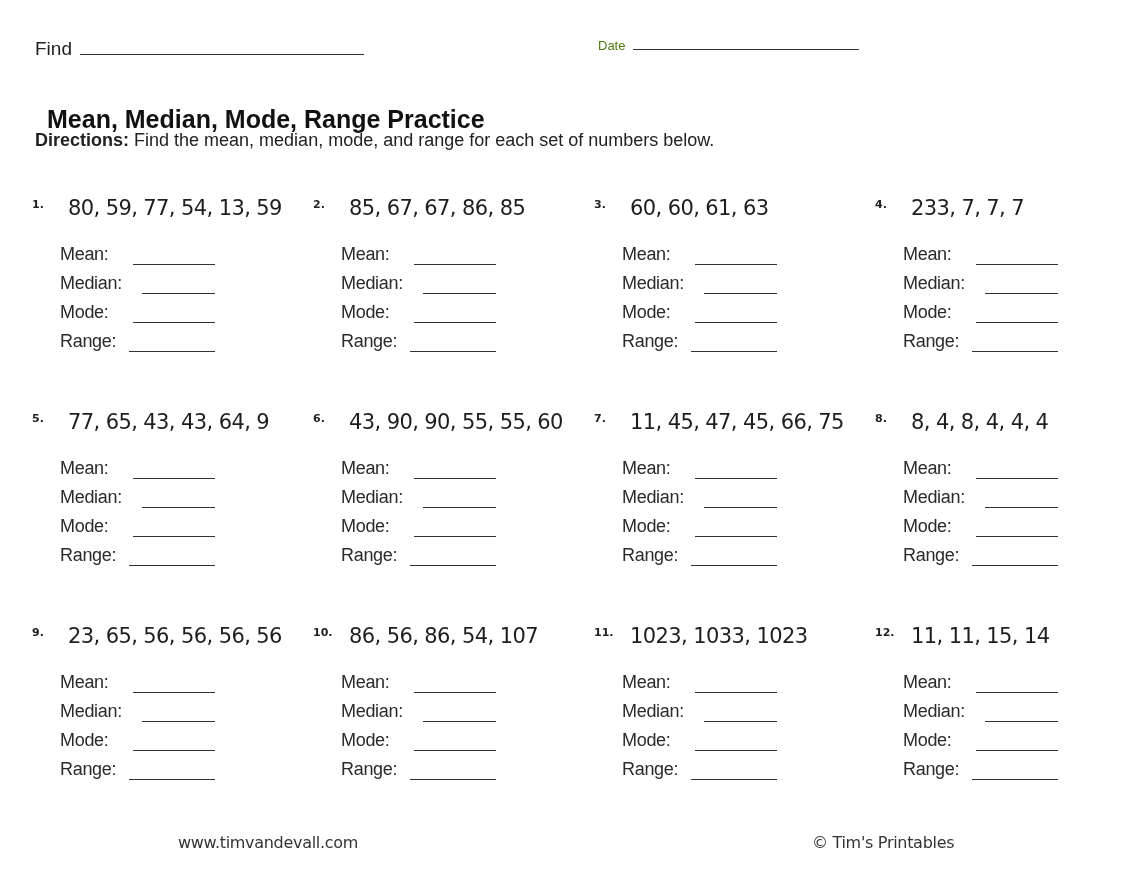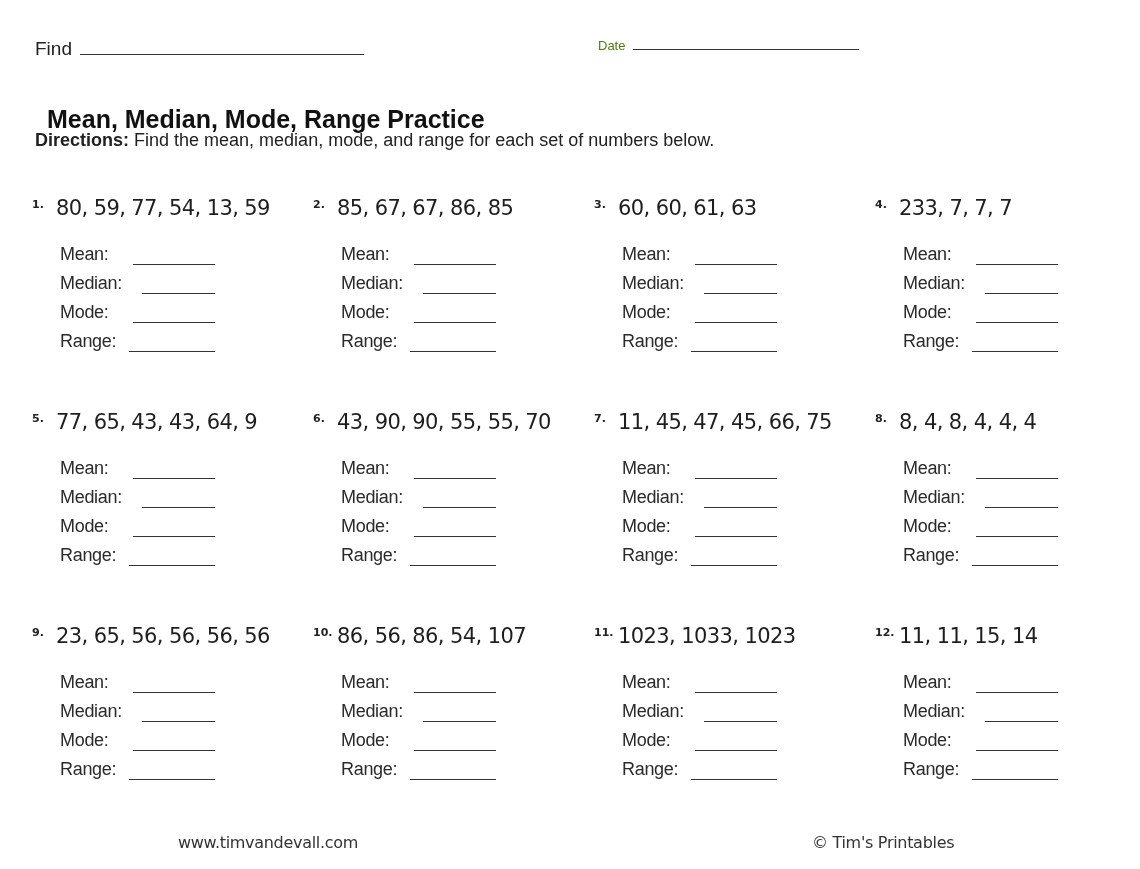--- a/index.html
+++ b/index.html
@@ -13,21 +13,21 @@
   .blank-line { display: inline-block; vertical-align: baseline; border-bottom: 1.6px solid #333; height: 1px; margin-left: 8px; }
   .name-field .blank-line { width: 284px; }
   .date-field .blank-line { width: 226px; }
   .title { position: absolute; left: 35px; top: 93px; font-size: 25px; font-weight: bold; color: #111; margin: 12px; }
   .directions { position: absolute; left: 35px; top: 130px; font-size: 18px; color: #222; }
   .directions b { font-weight: bold; }
 
   .problem { position: absolute; width: 260px; height: 170px; }
   .prob-head { position: absolute; left: 0; top: 0; white-space: nowrap; }
   .prob-num { position: absolute; left: 0; top: 2px; font-size: 11px; font-weight: bold; font-family: "DejaVu Sans", sans-serif; color: #222; }
-  .prob-nums { position: absolute; left: 24px; top: 0; font-size: 21px; font-family: "DejaVu Sans", sans-serif; color: #1e1e1e; letter-spacing: -0.6px; }
+  .prob-nums { position: absolute; left: 36px; top: 0; font-size: 21px; font-family: "DejaVu Sans", sans-serif; color: #1e1e1e; letter-spacing: -0.6px; }
   .stat-row { position: absolute; left: 28px; font-size: 18px; font-family: Liberation Sans, sans-serif; color: #2a2a2a; white-space: nowrap; letter-spacing: -0.3px; }
   .stat-line { position: absolute; border-bottom: 1.6px solid #333; height: 0; }
 
   .footer-left { position: absolute; left: 178px; top: 833px; font-size: 16px; color: #333; font-family: "DejaVu Sans", sans-serif; letter-spacing: -0.3px; }
   .footer-right { position: absolute; left: 812px; top: 833px; font-size: 16px; color: #333; font-family: "DejaVu Sans", sans-serif; letter-spacing: -0.3px; }
 </style>
 </head>
 <body>
 
 <div>
@@ -113,21 +113,21 @@
         <div class="stat-row" style="top: 77px;"><span>Median:</span></div>
         <div class="stat-line" style="left: 110px; width: 73px; top: 97px;"></div>
         <div class="stat-row" style="top: 106px;"><span>Mode:</span></div>
         <div class="stat-line" style="left: 101px; width: 82px; top: 126px;"></div>
         <div class="stat-row" style="top: 135px;"><span>Range:</span></div>
         <div class="stat-line" style="left: 97px; width: 86px; top: 155px;"></div>
       </div>
       <div class="problem" style="left: 313px; top: 410px;">
         <div class="prob-head">
           <span class="prob-num">6.</span>
-          <span class="prob-nums">43, 90, 90, 55, 55, 70</span>
+          <span class="prob-nums">43, 90, 90, 55, 55, 60</span>
         </div>
         <div class="stat-row" style="top: 48px;"><span>Mean:</span></div>
         <div class="stat-line" style="left: 101px; width: 82px; top: 68px;"></div>
         <div class="stat-row" style="top: 77px;"><span>Median:</span></div>
         <div class="stat-line" style="left: 110px; width: 73px; top: 97px;"></div>
         <div class="stat-row" style="top: 106px;"><span>Mode:</span></div>
         <div class="stat-line" style="left: 101px; width: 82px; top: 126px;"></div>
         <div class="stat-row" style="top: 135px;"><span>Range:</span></div>
         <div class="stat-line" style="left: 97px; width: 86px; top: 155px;"></div>
       </div>

